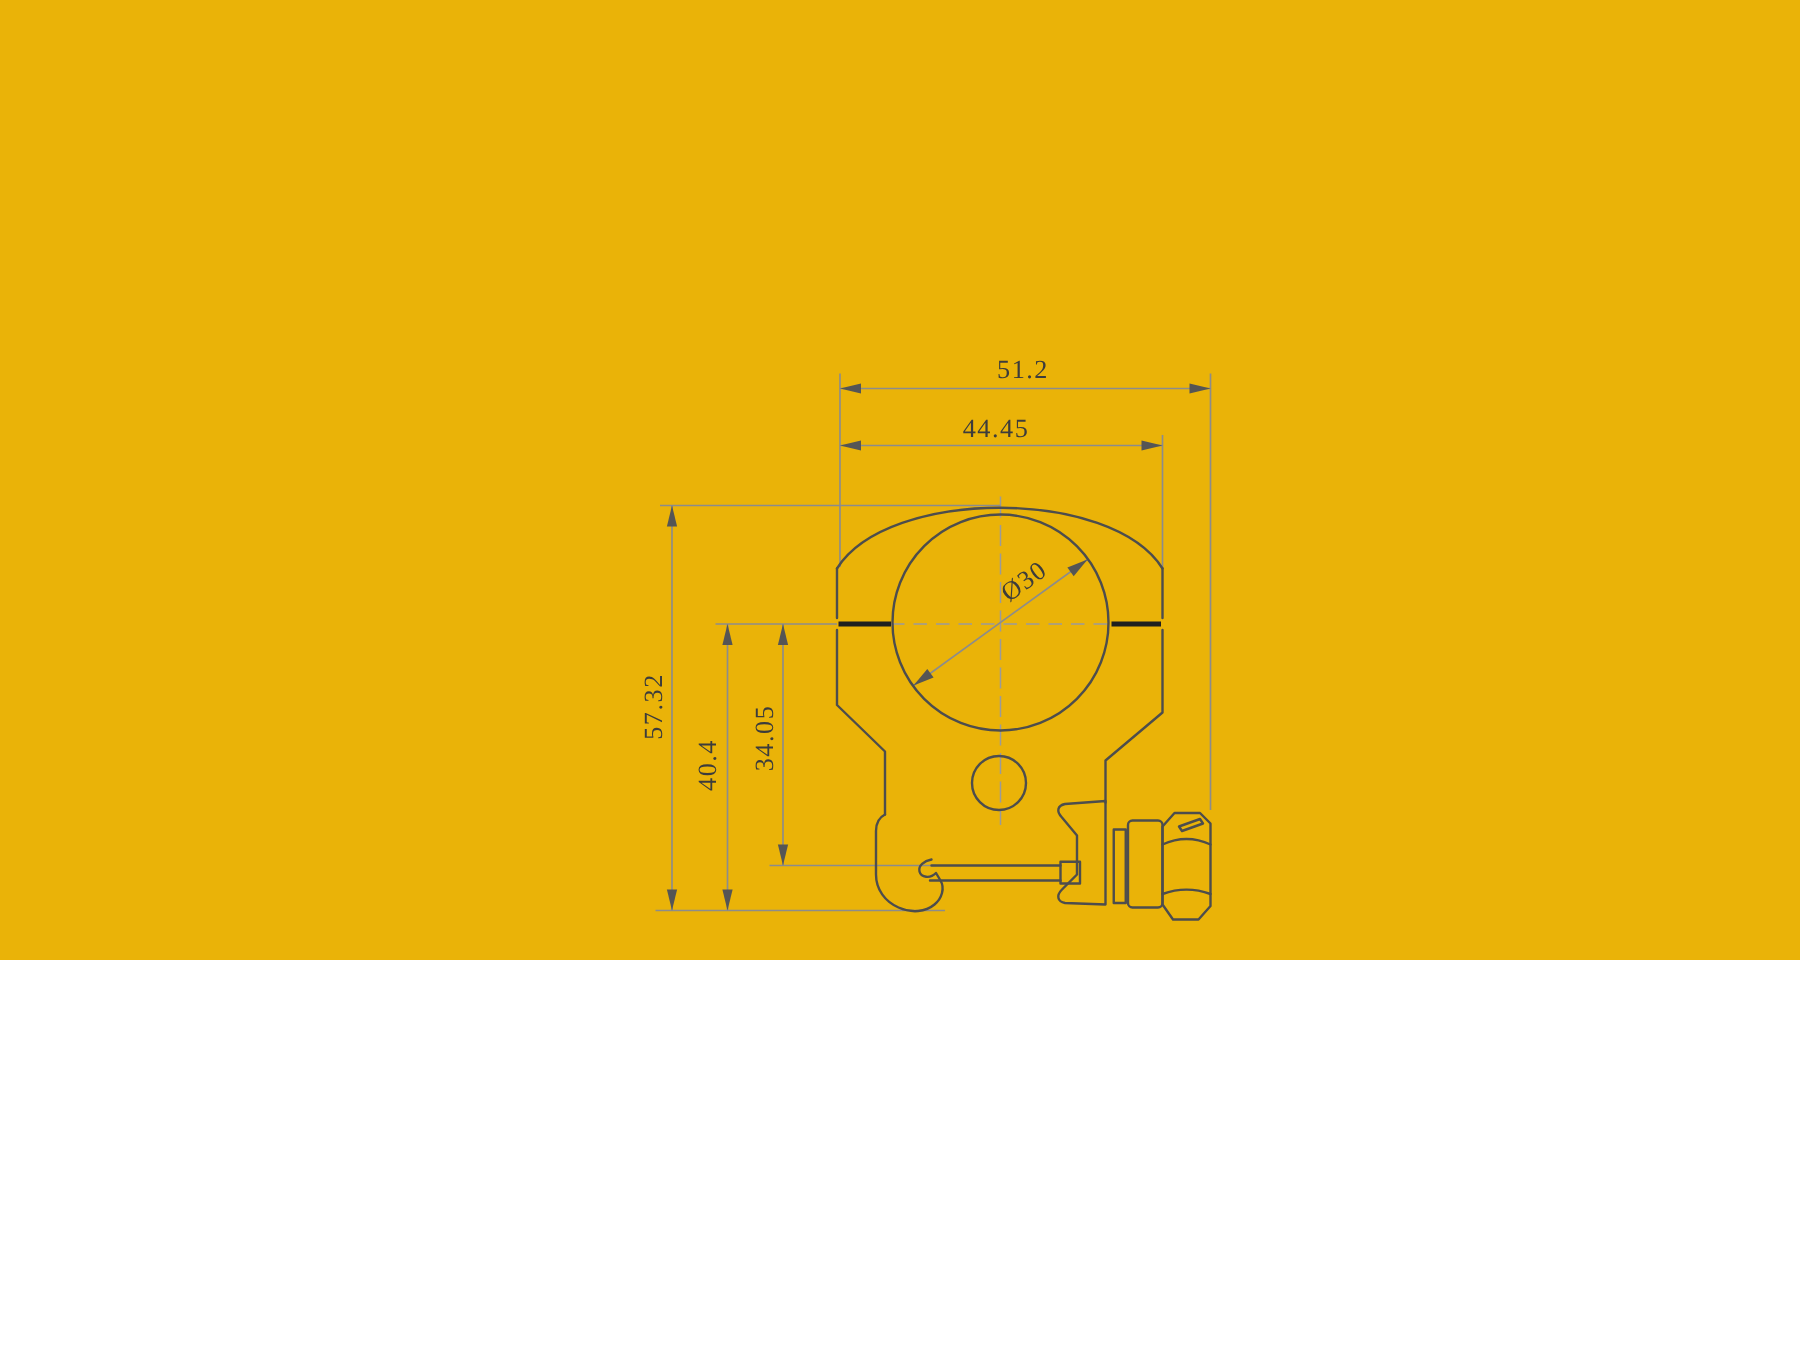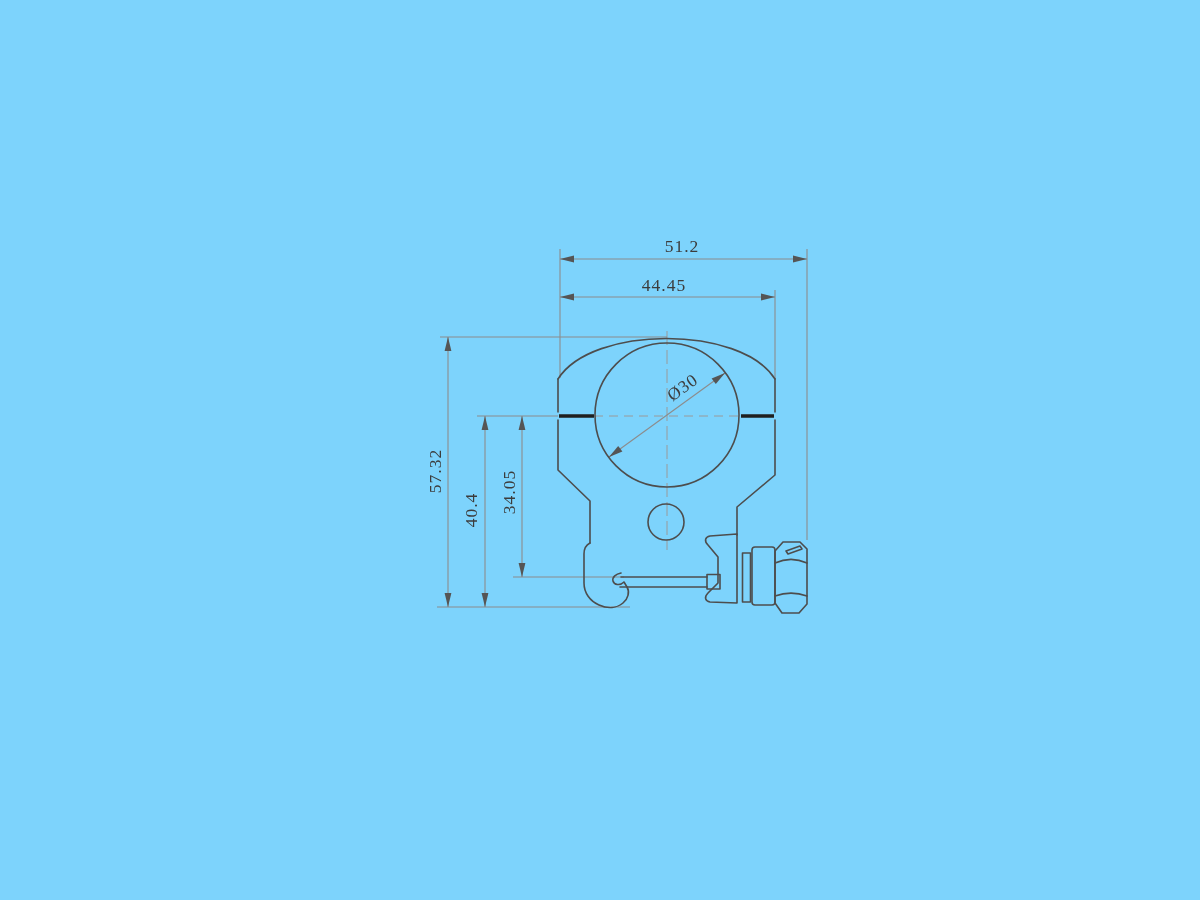--- a/index.html
+++ b/index.html
@@ -3,22 +3,22 @@
 <meta charset="utf-8">
 <style>
   html, body {
     margin: 0;
     padding: 0;
     background: #ffffff;
   }
   .canvas {
     position: relative;
     width: 1200px;
-    height: 900px;
-    background: #7dd3fc;
+    height: 640px;
+    background: #eab308;
     overflow: hidden;
   }
   svg {
     display: block;
   }
   svg text {
     font-family: "Liberation Serif", "DejaVu Serif", serif;
     font-size: 17.5px;
     letter-spacing: 1px;
   }

